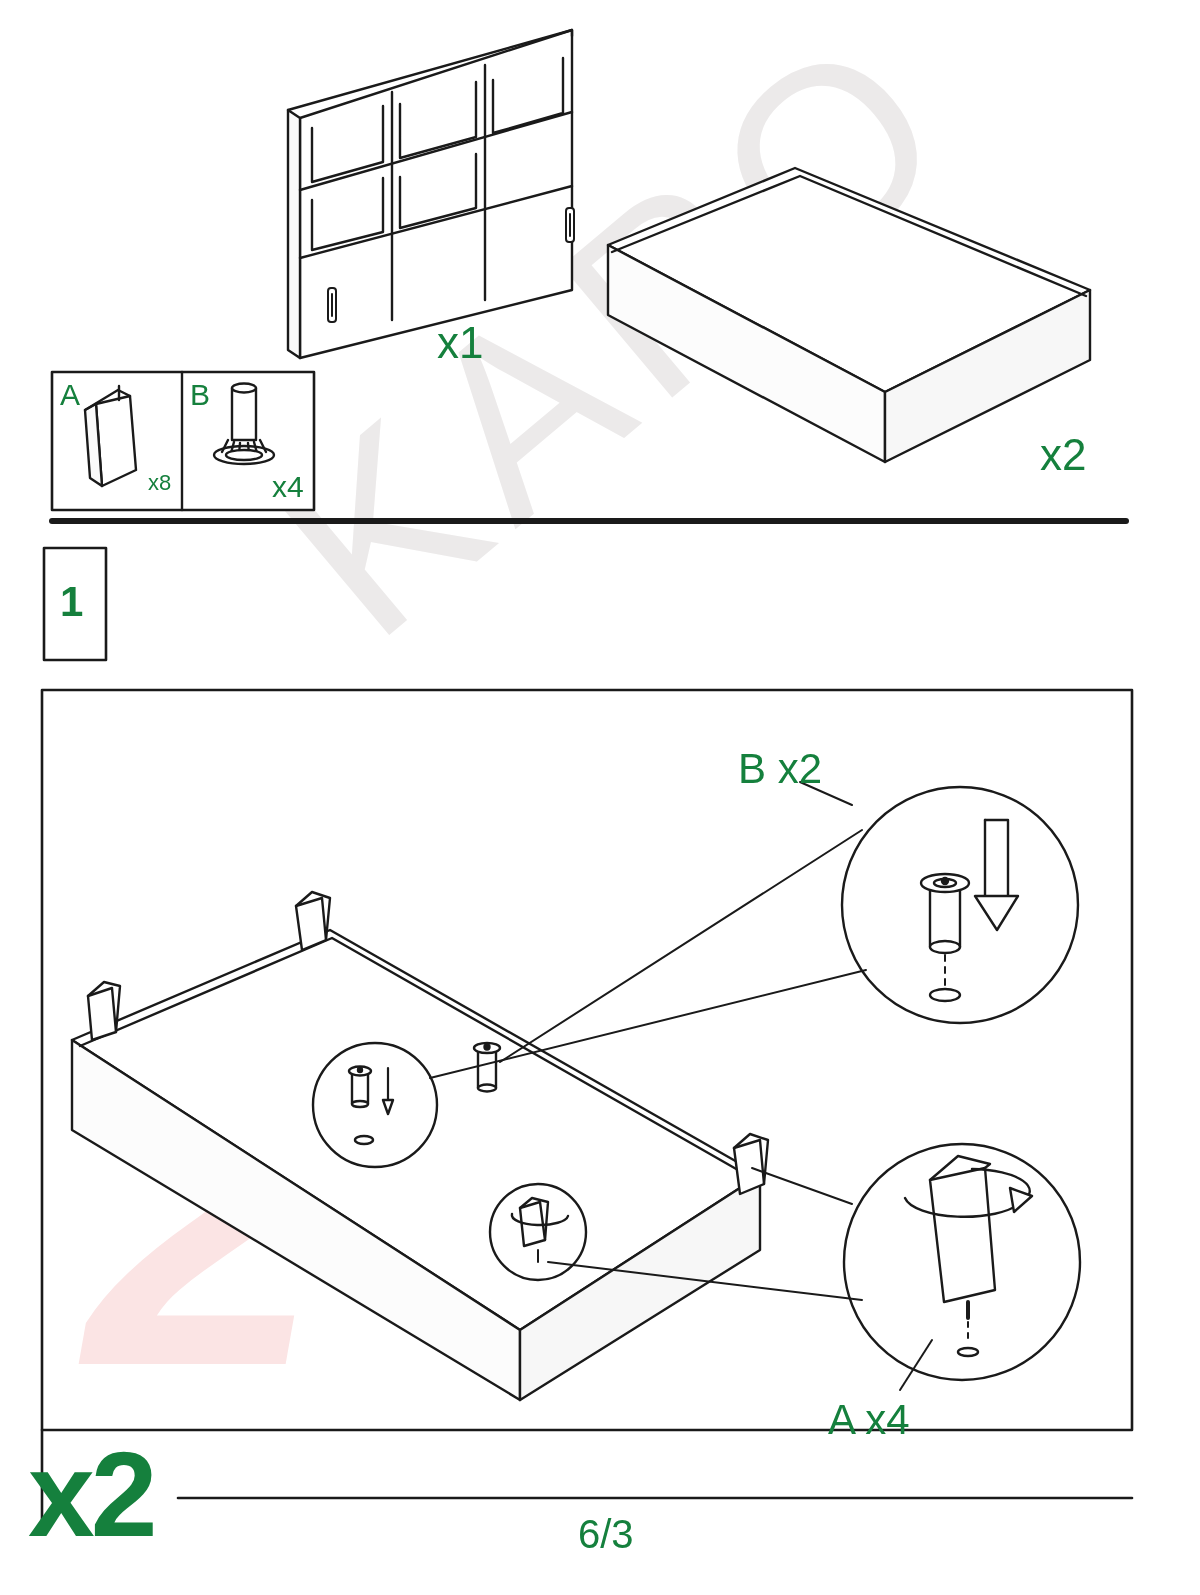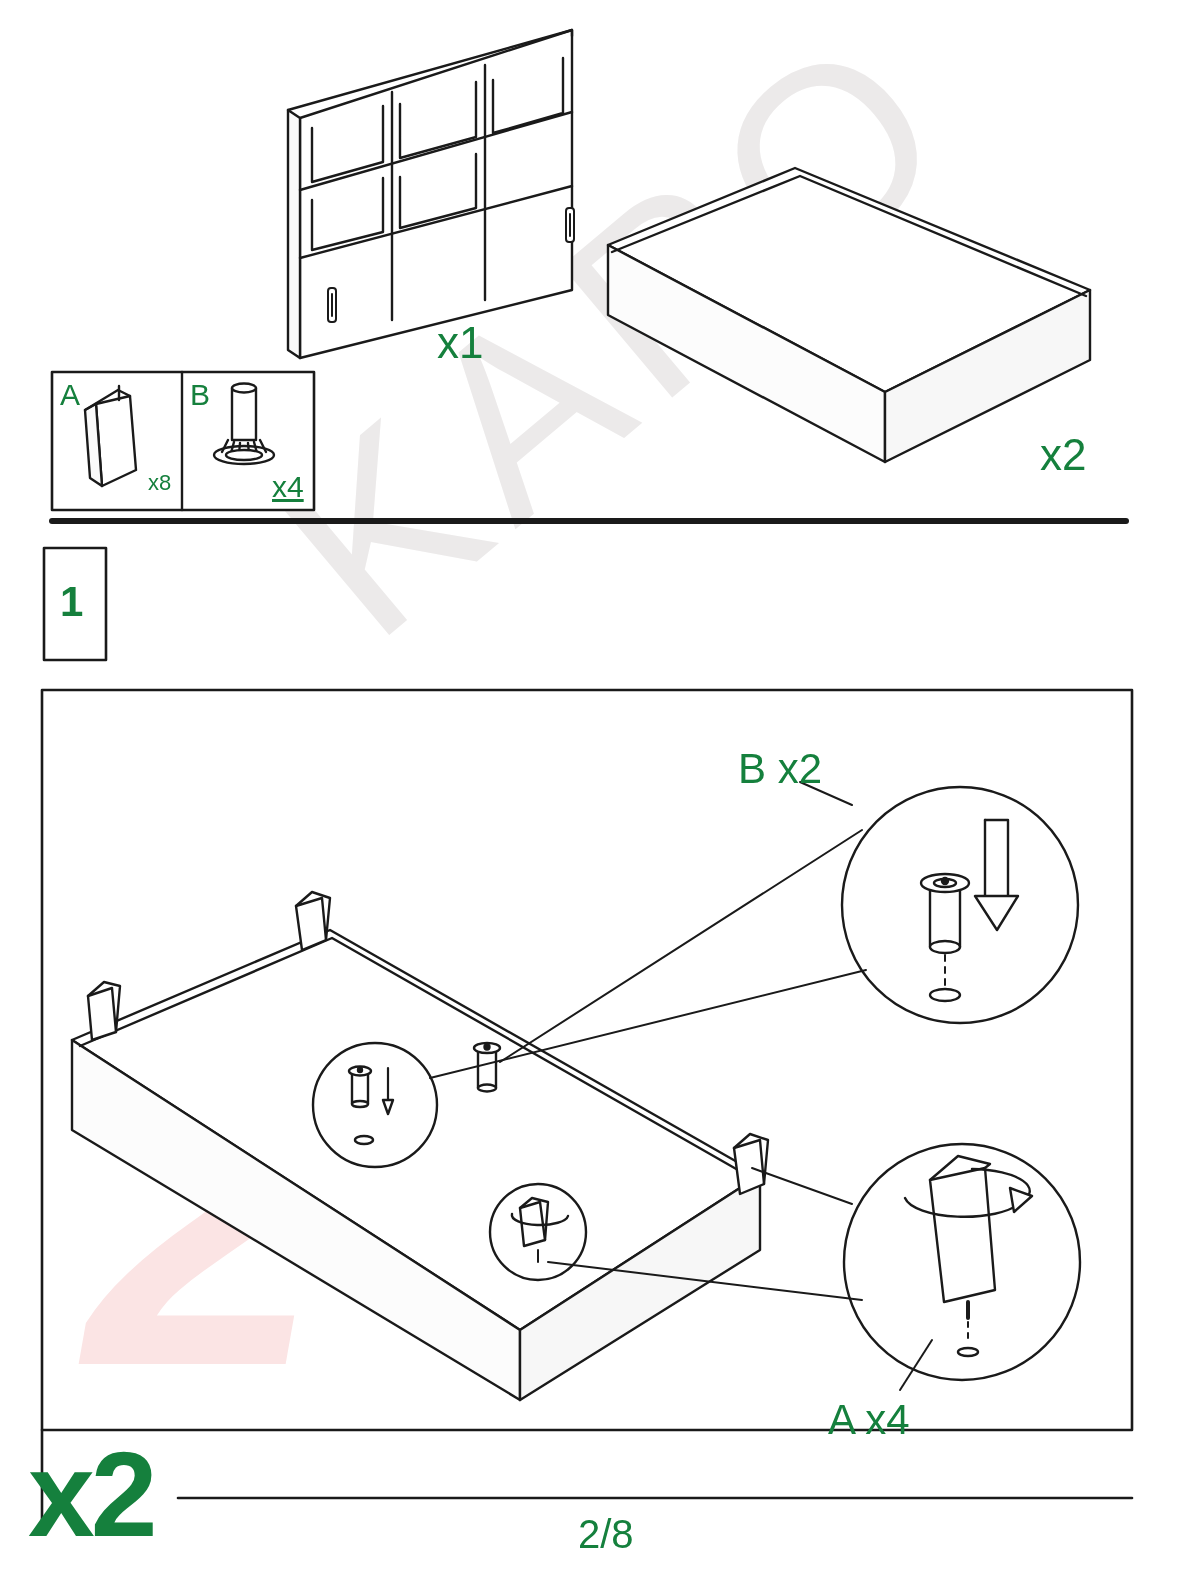--- a/index.html
+++ b/index.html
@@ -54,21 +54,21 @@
     position: absolute;
     font-family: "Liberation Sans", sans-serif;
     color: #15803d;
     white-space: nowrap;
   }
   #lbl-head-qty { left: 437px; top: 318px; font-size: 44px; }
   #lbl-base-qty { left: 1040px; top: 430px; font-size: 44px; }
   #lbl-a { left: 60px; top: 378px; font-size: 30px; }
   #lbl-a-qty { left: 148px; top: 470px; font-size: 22px; }
   #lbl-b { left: 190px; top: 378px; font-size: 30px; }
-  #lbl-b-qty { left: 272px; top: 470px; font-size: 30px; text-decoration: underline; }
+  #lbl-b-qty { left: 272px; top: 470px; font-size: 30px; }
   #lbl-step { left: 60px; top: 578px; font-size: 42px; font-weight: bold; }
   #lbl-bx2 { left: 738px; top: 745px; font-size: 42px; }
   #lbl-ax4 { left: 828px; top: 1396px; font-size: 42px; }
   #lbl-stepqty { left: 28px; top: 1425px; font-size: 120px; font-weight: bold; letter-spacing: -4px; }
   #lbl-page { left: 578px; top: 1512px; font-size: 40px; }
 </style>
 </head>
 <body>
 
 <div id="page">
@@ -229,15 +229,15 @@
   <div class="lbl" id="lbl-a-qty">x8</div>
   <div class="lbl" id="lbl-b">B</div>
   <div class="lbl" id="lbl-b-qty">x4</div>
 
   <div class="lbl" id="lbl-step">1</div>
 
   <div class="lbl" id="lbl-bx2">B x2</div>
   <div class="lbl" id="lbl-ax4">A x4</div>
 
   <div class="lbl" id="lbl-stepqty">x2</div>
-  <div class="lbl" id="lbl-page">2/8</div>
+  <div class="lbl" id="lbl-page">6/3</div>
 
 </div>
 
 </body></html>

